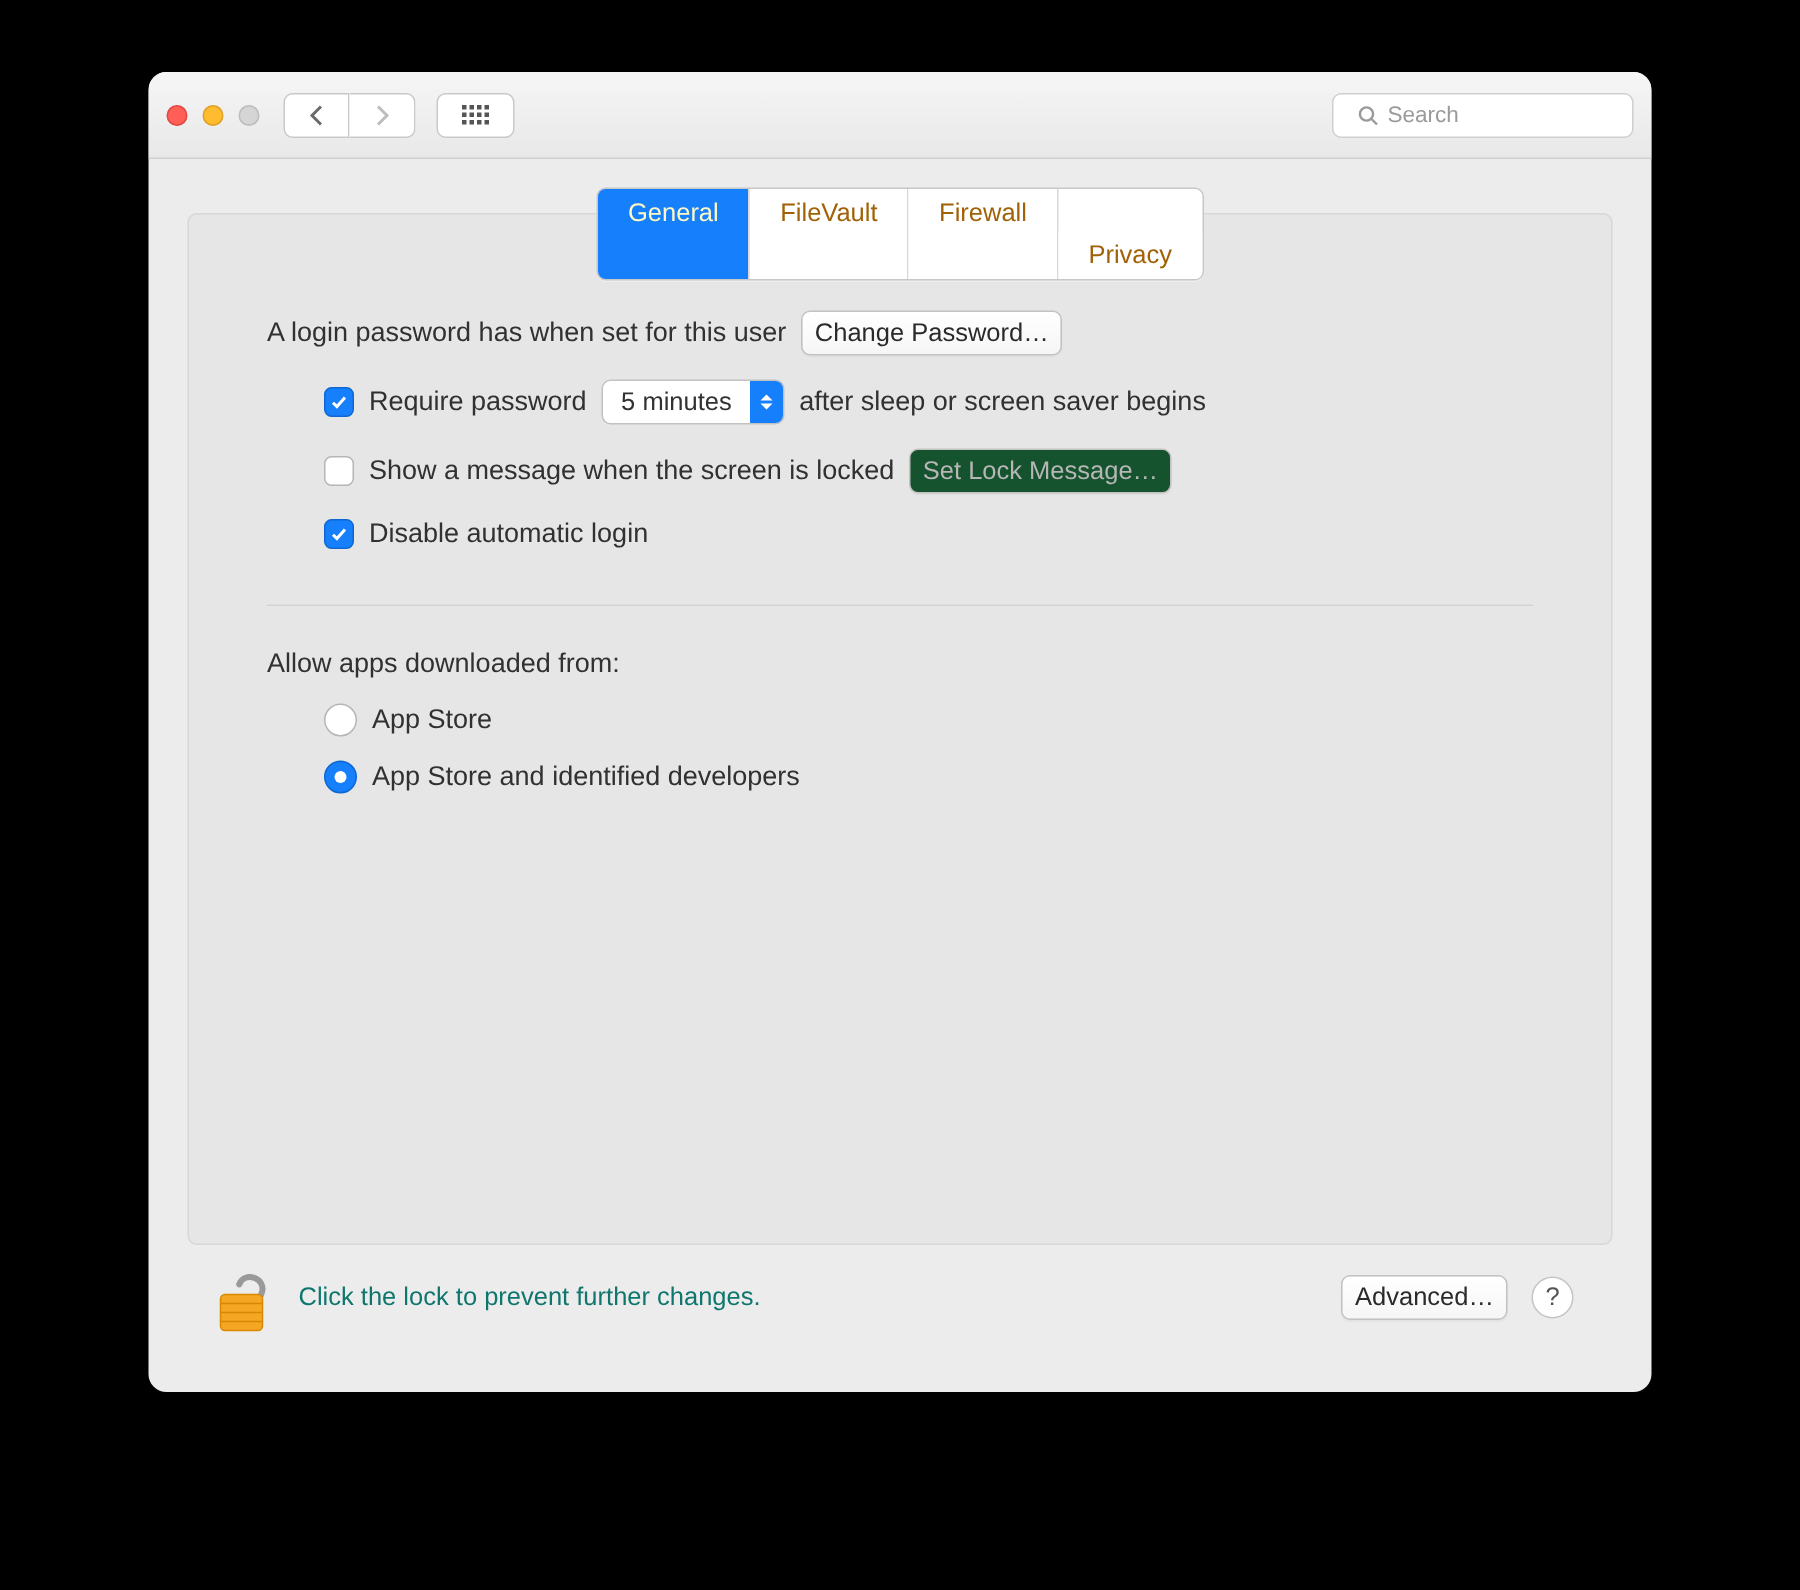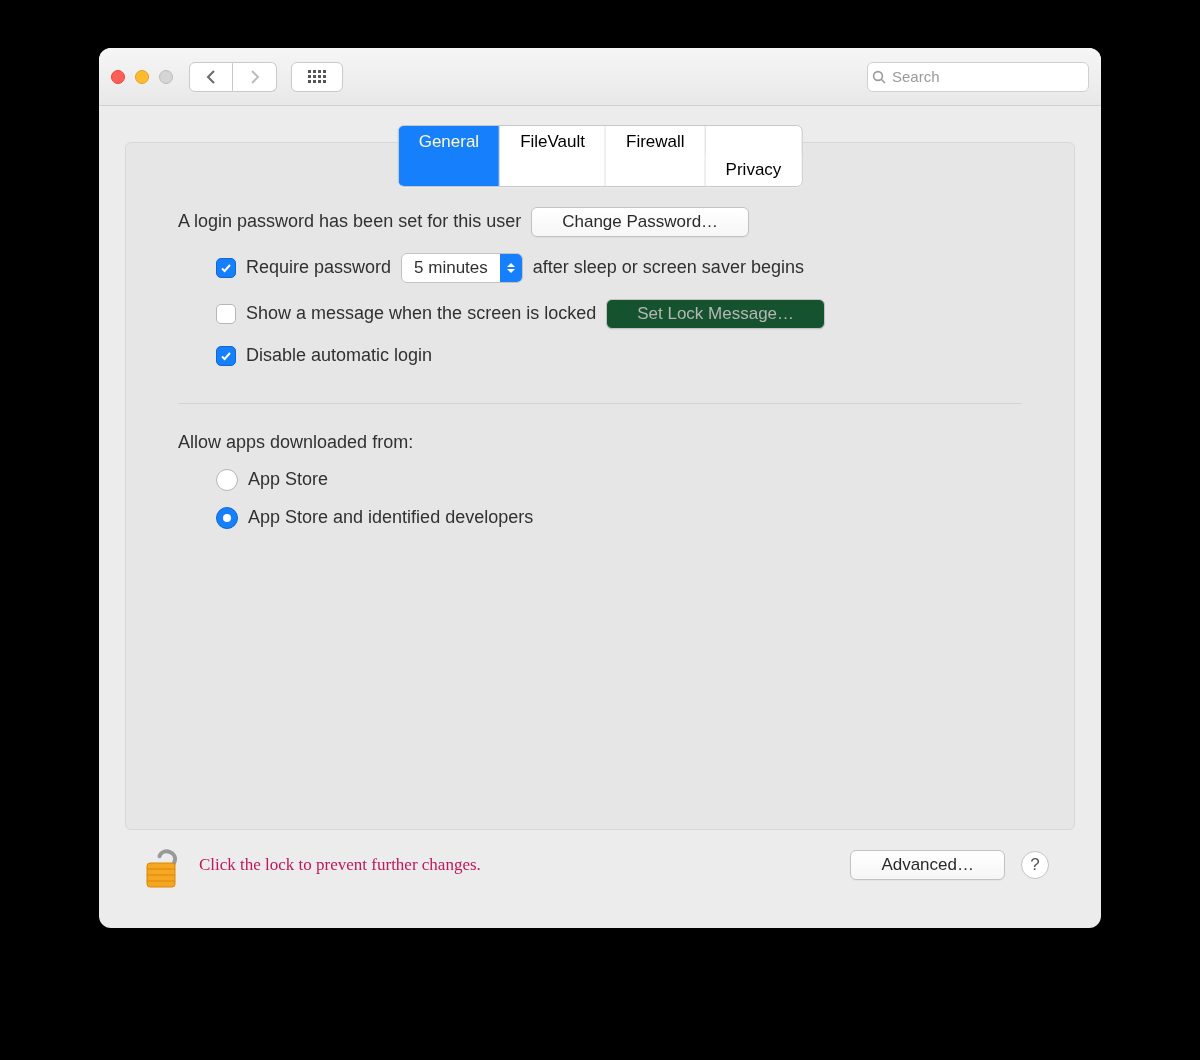--- a/index.html
+++ b/index.html
@@ -52,48 +52,48 @@
     margin-left: 8px;
   }
   .grid-icon { display:grid; grid-template-columns:repeat(4,3px); grid-template-rows:repeat(3,3px); gap:2px;}
   .grid-icon span { background:#555; width:3px; height:3px;}
   .wtitle {
     position:absolute; left:0; right:0; text-align:center;
     font-size:17px; color:#3a3a3a; font-weight:500; pointer-events:none;
   }
   .searchwrap { margin-left:auto; }
   .searchbox {
-    width: 222px; height: 30px; background:#fff; border:1px solid #cfcfcf;
-    border-radius: 6px; display:flex; align-items:center; padding:0 4px;
+    width: 201px; height: 30px; background:#fff; border:1px solid #cfcfcf;
+    border-radius: 6px; display:flex; align-items:center; padding:0 16px;
     color:#9a9a9a; font-size:15px;
   }
   .searchbox svg { margin-right:6px; }
   .content { flex:1; padding: 18px 26px 18px 26px; display:flex; flex-direction:column;}
   .panel {
     flex:1; background:#e6e6e6; border:1px solid #d7d7d7; border-radius:6px;
     position:relative; margin-top: 18px;
   }
   .tabs {
     position:absolute; top:-18px; left:50%; transform:translateX(-50%);
     display:flex; background:#fff; border:1px solid #c7c7c7; border-radius:6px;
     overflow:hidden; box-shadow: 0 1px 0 rgba(255,255,255,.3);
   }
   .tab {
-    padding: 6px 20px; font-size:17px; color:#000000; border-right:1px solid #d8d8d8;
+    padding: 6px 20px; font-size:17px; color:#a16207; border-right:1px solid #d8d8d8;
     background:#fff;
   }
   .tab:last-child { border-right:none;margin-top:28px;}
   .tab.active { background:#167ffc; color:#fef9c3; }
   .panel-inner { padding: 64px 52px 32px 52px; color:#313131; font-size:18px; line-height:1.2;}
   .row { display:flex; align-items:center; gap:10px; margin-bottom: 16px; flex-wrap: nowrap;}
   .indent { margin-left: 38px; }
   .macbtn {
     background: linear-gradient(#ffffff,#f6f6f6);
     border:1px solid #c2c2c2; border-radius:6px;
-    padding: 4px 30px; font-size:17px; color:#2a2a2a; white-space:nowrap;
+    padding: 4px 8px; font-size:17px; color:#2a2a2a; white-space:nowrap;
     box-shadow: 0 1px 1px rgba(0,0,0,.04);
   }
   .macbtn.disabled { color:#b6b6b6; background: #14532d;}
   .chk {
     width:20px; height:20px; border-radius:5px; border:1px solid #b6b6b6;
     display:inline-flex; align-items:center; justify-content:center; background:#fff;
     flex-shrink:0;
   }
   .chk.checked { background:#167ffc; border-color:#0e67d2; }
   .chk.checked svg { stroke:#fff; }
@@ -113,21 +113,21 @@
   .radio {
     width:22px; height:22px; border-radius:50%; border:1px solid #b6b6b6;
     background:#fff; display:inline-flex; align-items:center; justify-content:center;
     flex-shrink:0;
   }
   .radio.checked { border-color:#0e67d2; background:#167ffc; }
   .radio.checked .dot { width:8px; height:8px; background:#fff; border-radius:50%; }
   .footer {
     height: 80px; display:flex; align-items:center; padding: 0 26px 10px 16px;
   }
-  .lockwrap { display:flex; align-items:center; gap:14px; color:#be185d; font-size:17px;font-family:Liberation Serif, serif;}
+  .lockwrap { display:flex; align-items:center; gap:14px; color:#0f766e; font-size:17px;}
   .lock-icon { width:44px; height:48px; position:relative;}
   .footer-right { margin-left:auto; display:flex; align-items:center; gap:16px;}
   .helpbtn {
     width:28px;height:28px;border-radius:50%;border:1px solid #c4c4c4;
     display:flex;align-items:center;justify-content:center;background:#fff;
     color:#555;font-size:17px;font-weight:500;
   }
 </style>
 </head>
 <body>
@@ -185,21 +185,21 @@
     <div class="panel">
       <div class="tabs">
         <div class="tab active">General</div>
         <div class="tab">FileVault</div>
         <div class="tab">Firewall</div>
         <div class="tab">Privacy</div>
       </div>
 
       <div class="panel-inner">
         <div class="row">
-          <span>A login password has been set for this user</span>
+          <span>A login password has when set for this user</span>
           <button class="macbtn">Change Password…</button>
         </div>
 
         <div class="row indent">
           <span class="chk checked">
             <svg width="12" height="12" viewBox="0 0 12 12">
                 <path d="M2 6.5 L4.6 9 L10 3" fill="none" stroke="#fff" stroke-width="2"></path>
               </svg>
           </span>
           <span>Require password</span>

